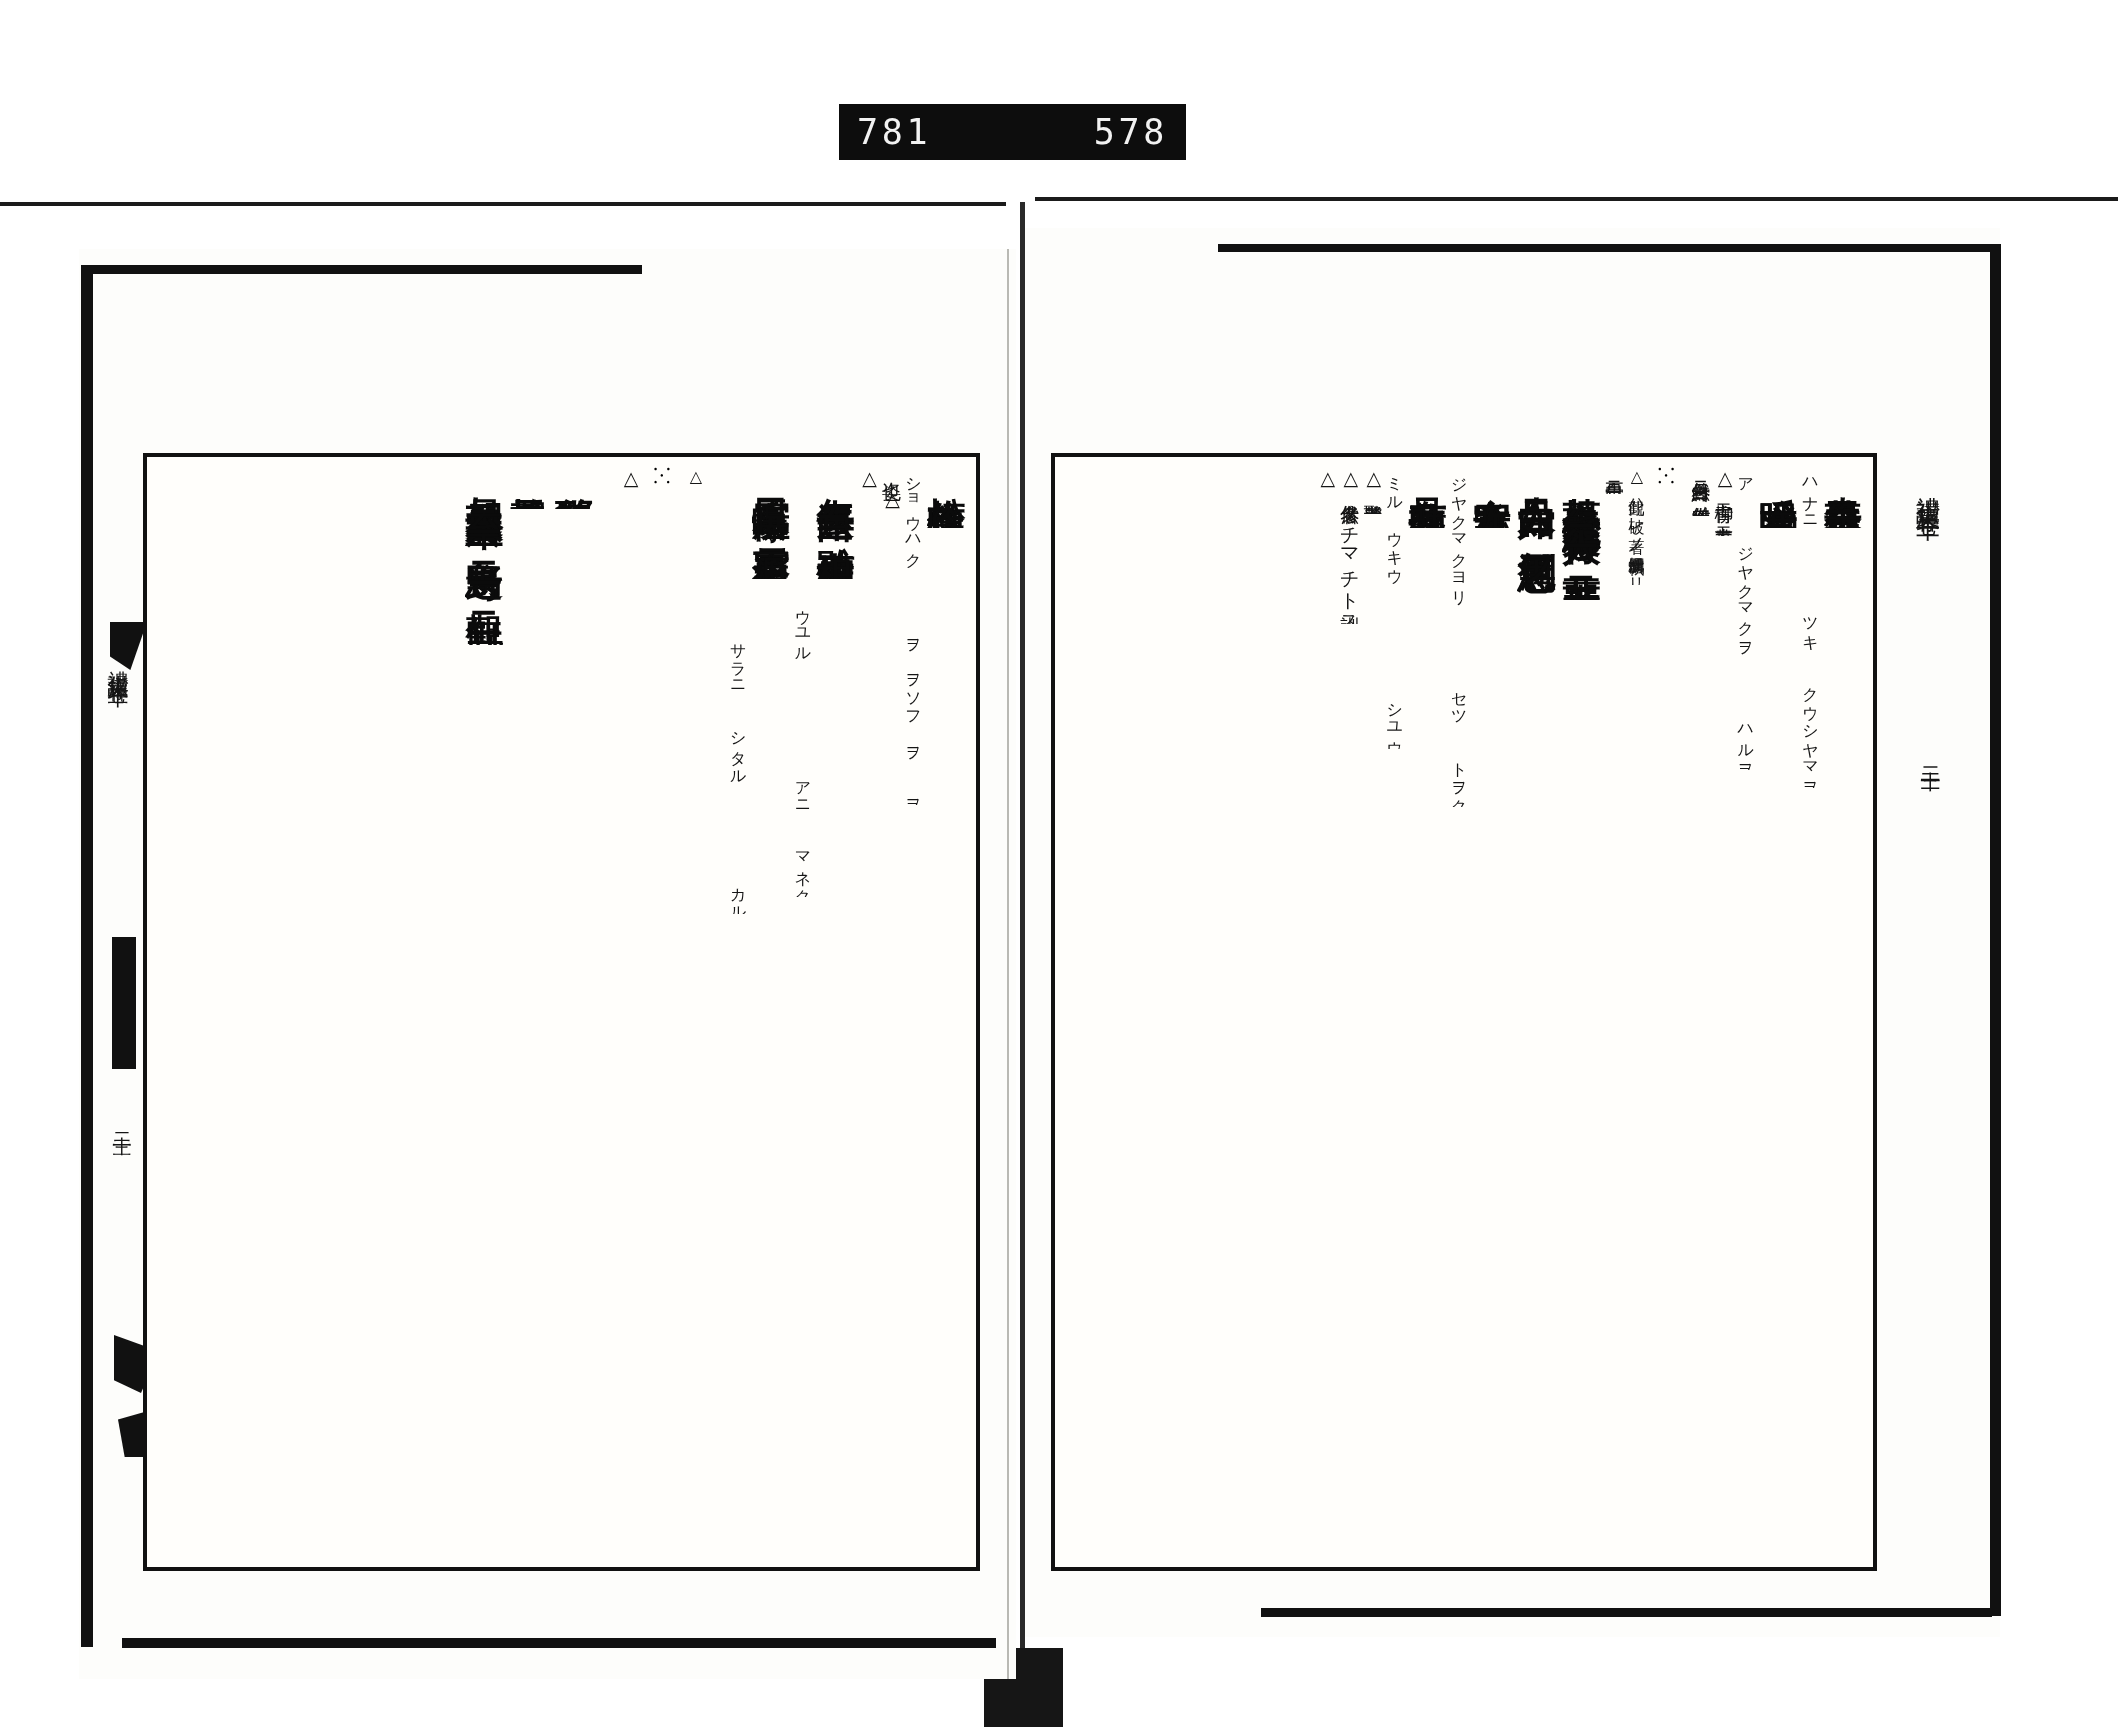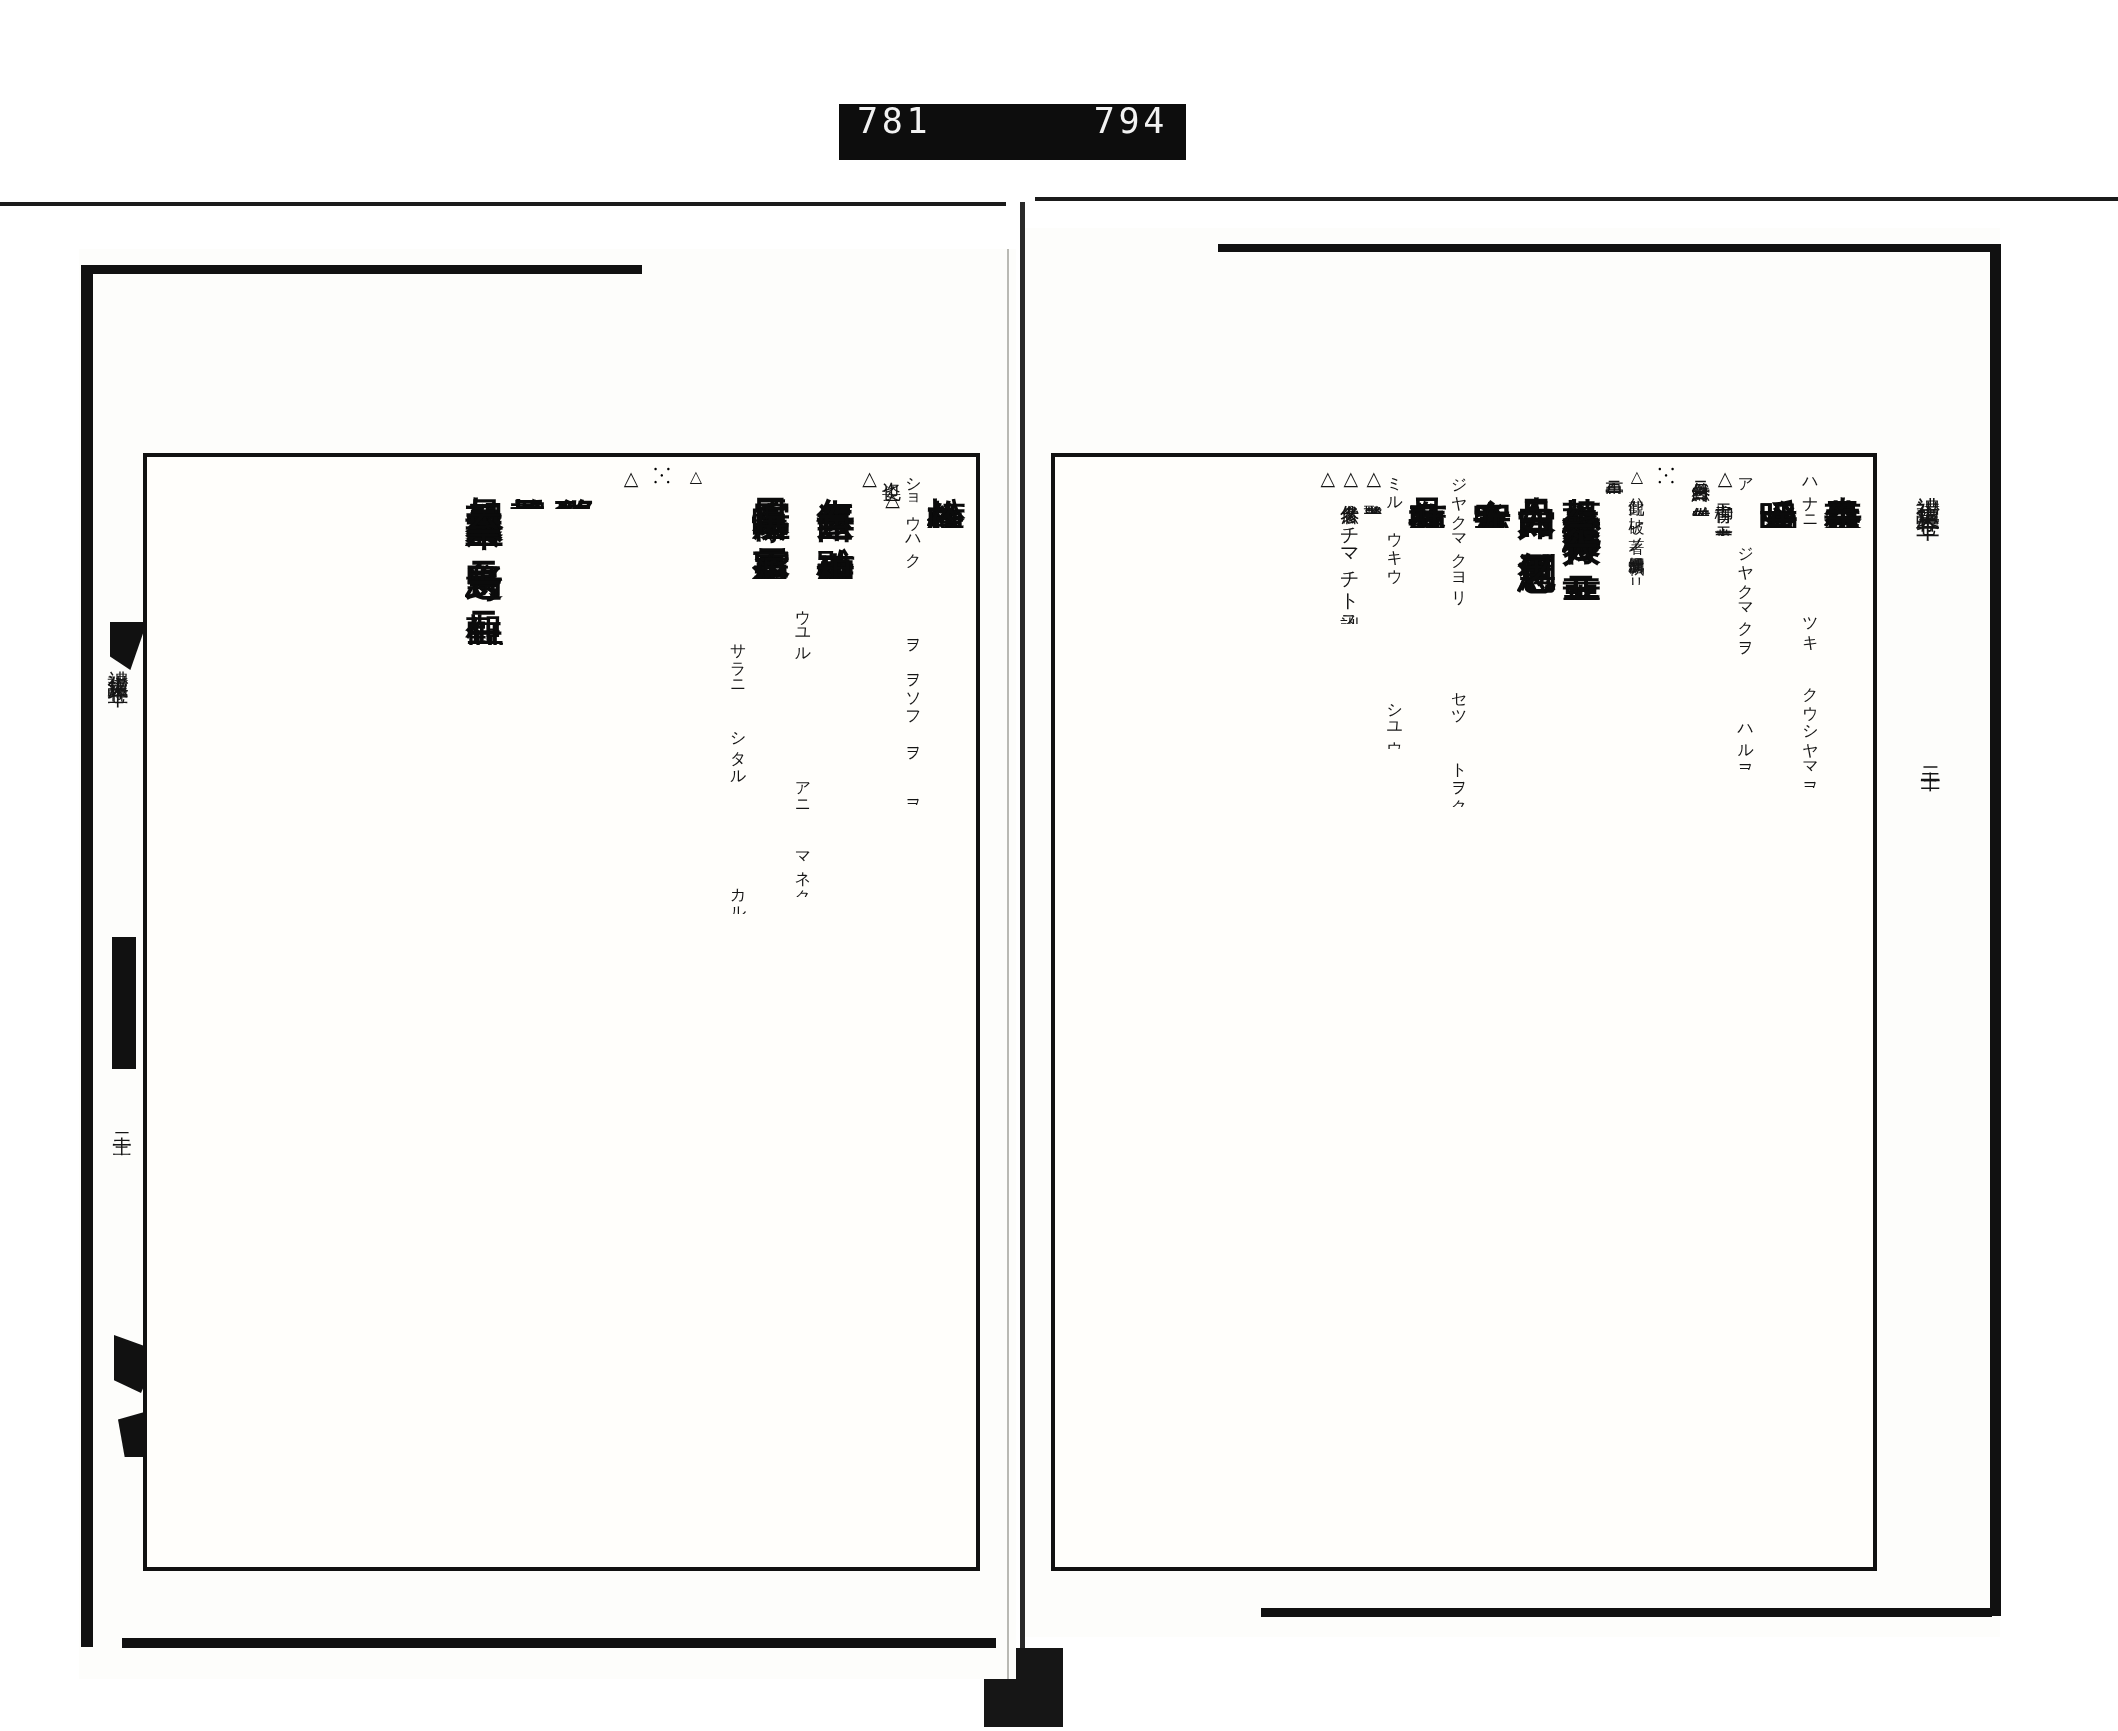--- a/index.html
+++ b/index.html
@@ -17,20 +17,21 @@
 
   
   #frame-counter {
     position: absolute;
     left: 839px;
     top: 104px;
     width: 347px;
     height: 56px;
     background: #0d0d0d;
     display: flex;
+    align-items: center;
     justify-content: space-between;
     padding: 0 18px;
     box-sizing: border-box;
   }
   #frame-counter span {
     color: #f2f2f2;
     font-family: "DejaVu Sans Mono", monospace;
     font-size: 35px;
     letter-spacing: 3.7px;
     line-height: 1;
@@ -175,21 +176,21 @@
     position: absolute;
     left: 1007px; top: 249px; width: 2.1px; height: 1430px;
     background: #b9b9b4;
   }
 </style>
 </head>
 <body>
 
 <div id="frame-counter">
   <span>781</span>
-  <span>794</span>
+  <span>578</span>
 </div>
 
 <div class="film-line" id="film-line-top-left"></div>
 <div class="film-line" id="film-line-top-right"></div>
 <div id="film-gutter"></div>
 <div id="film-tab"></div>
 
 <div class="page-sheet" id="sheet-left"></div>
 <div class="page-sheet" id="sheet-right"></div>
 <div id="fold-left"></div>

